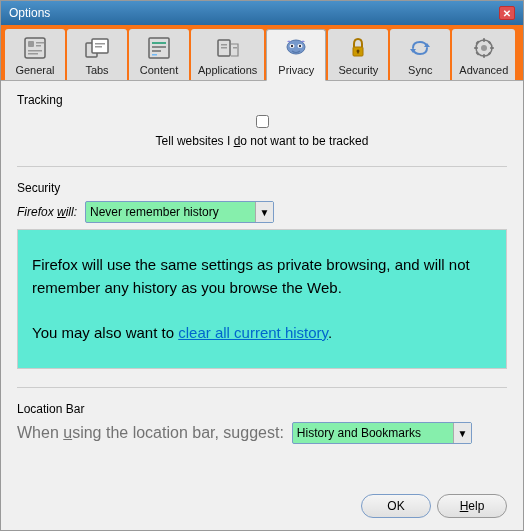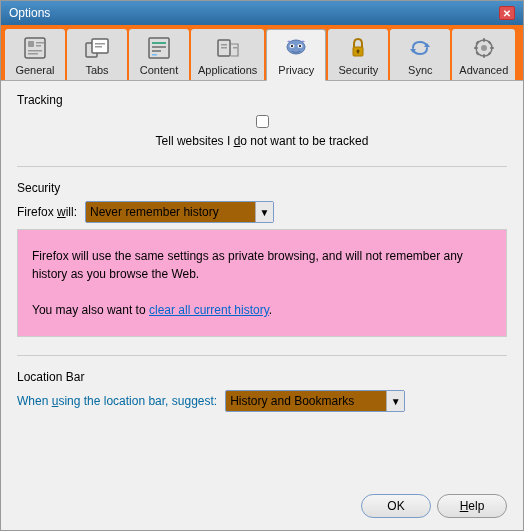--- a/index.html
+++ b/index.html
@@ -123,27 +123,28 @@
     }
     .history-row {
       display: flex;
       align-items: center;
       gap: 8px;
       padding: 2px 0;
     }
     .history-row label {
       font-size: 12px;
       color: #000;
+      font-style: italic;
     }
     .history-row label u { text-decoration: underline; }
     .select-box {
       display: flex;
       align-items: center;
       border: 1px solid #7a9cc8;
-      background: #a16207;
+      background: #86efac;
       height: 22px;
       padding: 0 4px;
       border-radius: 2px;
       min-width: 180px;
     }
     .select-box select {
       border: none;
       background: transparent;
       font-size: 12px;
       outline: none;
@@ -159,24 +160,24 @@
       background: #e8e8e8;
       border-left: 1px solid #aaa;
       display: flex;
       align-items: center;
       justify-content: center;
       cursor: pointer;
       margin-right: -4px;
       font-size: 10px;
     }
     .info-box {
-      background: #f9a8d4;
+      background: #5eead4;
       border: 1px solid #ccc;
-      padding: 17px 14px;
-      font-size: 12px;
+      padding: 24px 14px;
+      font-size: 15px;
       color: #000;
       line-height: 1.5;
       margin: 4px 0;
       min-height: 80px;
     }
     .info-box a {
       color: #0066cc;
       text-decoration: underline;
       cursor: pointer;
     }
@@ -185,22 +186,22 @@
       border-top: 1px solid #ccc;
       margin: 4px 0;
     }
     .location-bar-row {
       display: flex;
       align-items: center;
       gap: 8px;
       padding: 2px 0;
     }
     .location-bar-row label {
-      font-size: 12px;
-      color: #0369a1;
+      font-size: 16px;
+      color: #737373;
       white-space: nowrap;
     }
     .location-bar-row label u { text-decoration: underline; }
     .footer-buttons {
       display: flex;
       justify-content: flex-end;
       align-items: center;
       gap: 6px;
       padding: 8px 16px 12px 16px;
       flex-shrink: 0;

